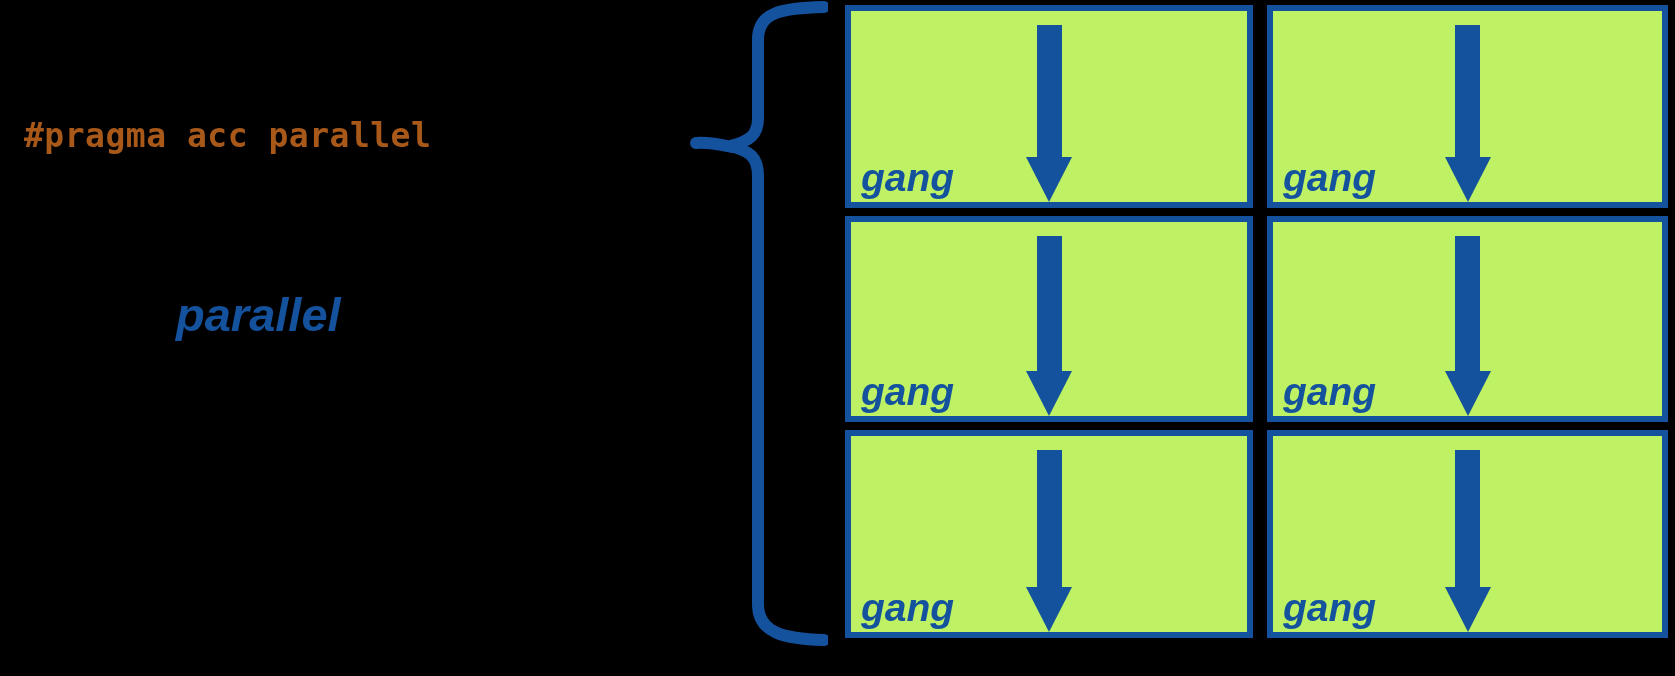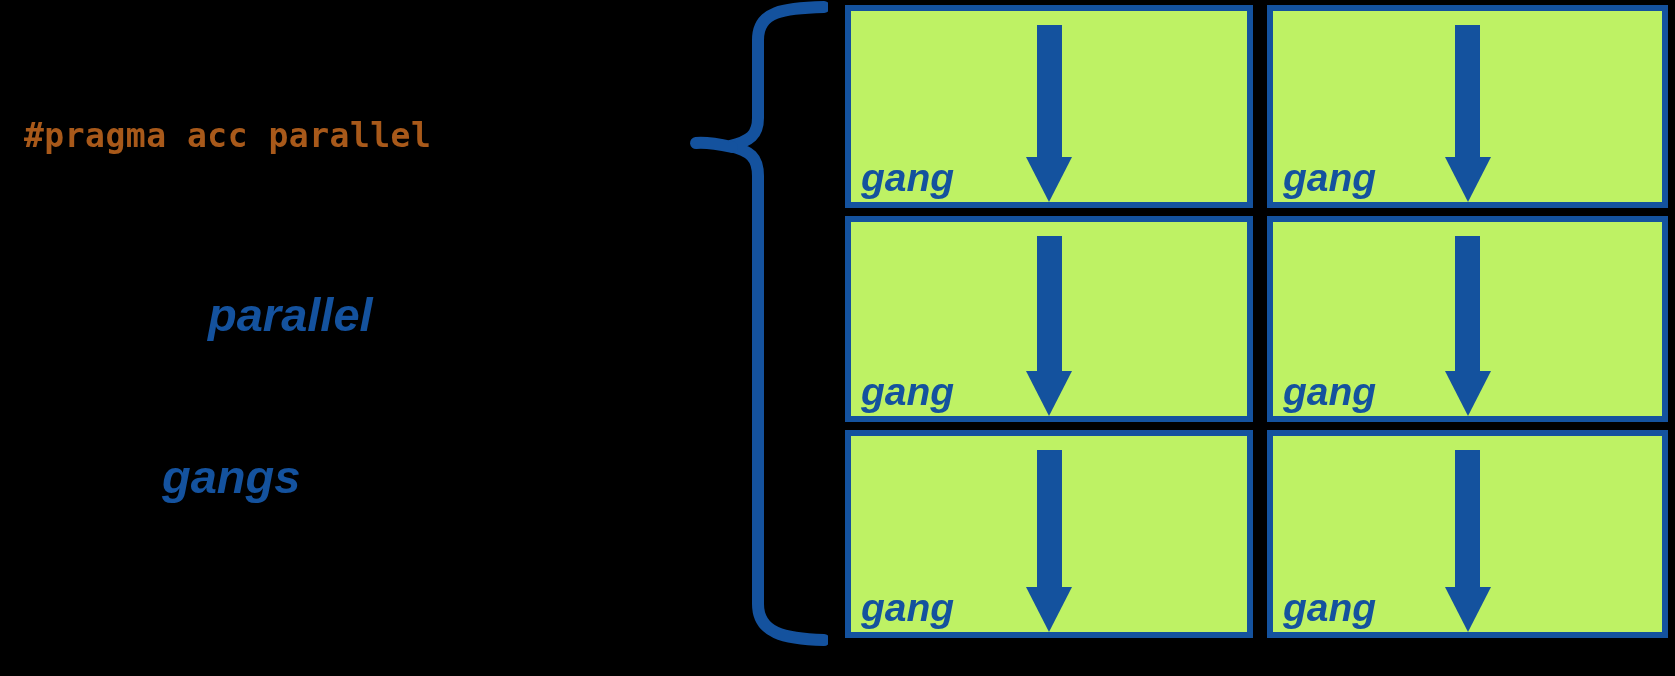--- a/index.html
+++ b/index.html
@@ -22,21 +22,21 @@
   }
   .keyword{
     position:absolute;
     color:#14529e;
     font-weight:bold;
     font-style:italic;
     font-size:47px;
     line-height:1;
     white-space:pre;
   }
-  .kw-parallel{left:176px;top:291px;margin-left:32px;}
+  .kw-parallel{left:176px;top:291px;}
   .kw-gangs{left:162px;top:453px;}
   .brace-svg{
     position:absolute;
     left:688px;top:0;
     width:140px;height:648px;
   }
   .gang-box{
     position:absolute;
     box-sizing:border-box;
     background:#bef264;
@@ -74,21 +74,20 @@
 </style>
 </head>
 <body>
 
 <div class="canvas">
 
   <div class="code-line">#pragma acc parallel</div>
 
   <div class="keyword kw-parallel">parallel</div>
 
-  <div class="keyword kw-gangs">gangs</div>
 
   <svg class="brace-svg" viewBox="0 0 140 648" xmlns="http://www.w3.org/2000/svg">
     <path d="M 136 7 C 96 8 70 11 70 40 L 70 118 C 70 135 62 141 42 146 C 62 151 70 157 70 176 L 70 604 C 70 633 96 639 136 640" fill="none" stroke="#14529e" stroke-width="12" stroke-linecap="round"></path>
     <path d="M 44 147 C 30 144 18 142 8 143" fill="none" stroke="#14529e" stroke-width="12" stroke-linecap="round"></path>
   </svg>
 
   <div class="gang-box" style="left:845px;top:5px;width:408px;height:203px;">
     <span class="gang-label">gang</span>
     <div class="down-arrow">
       <div class="arrow-shaft"></div>

